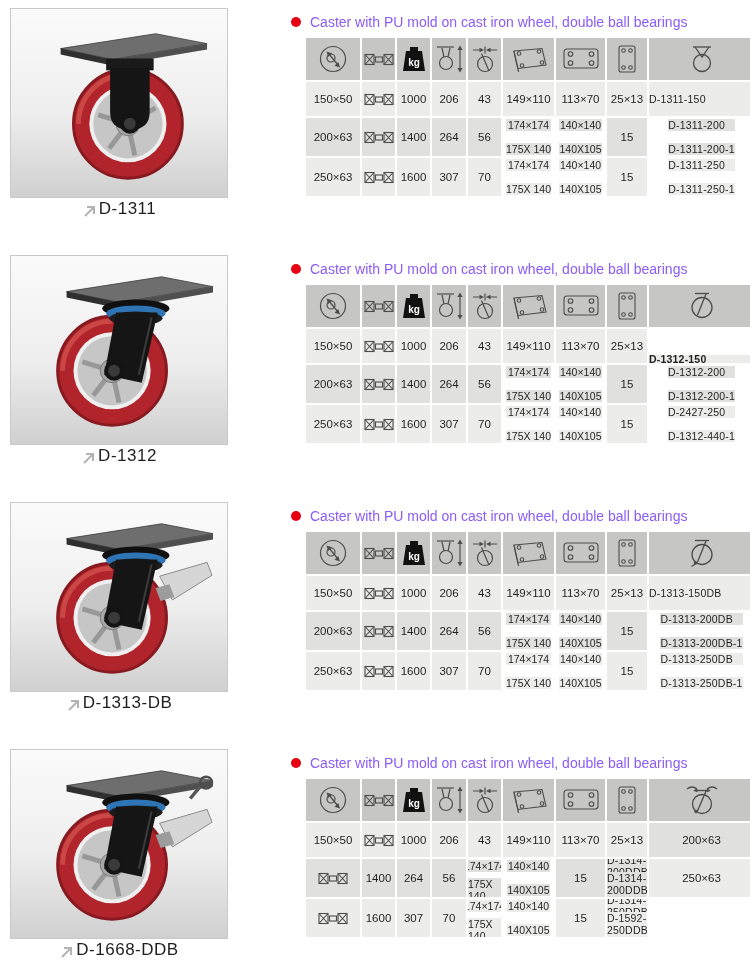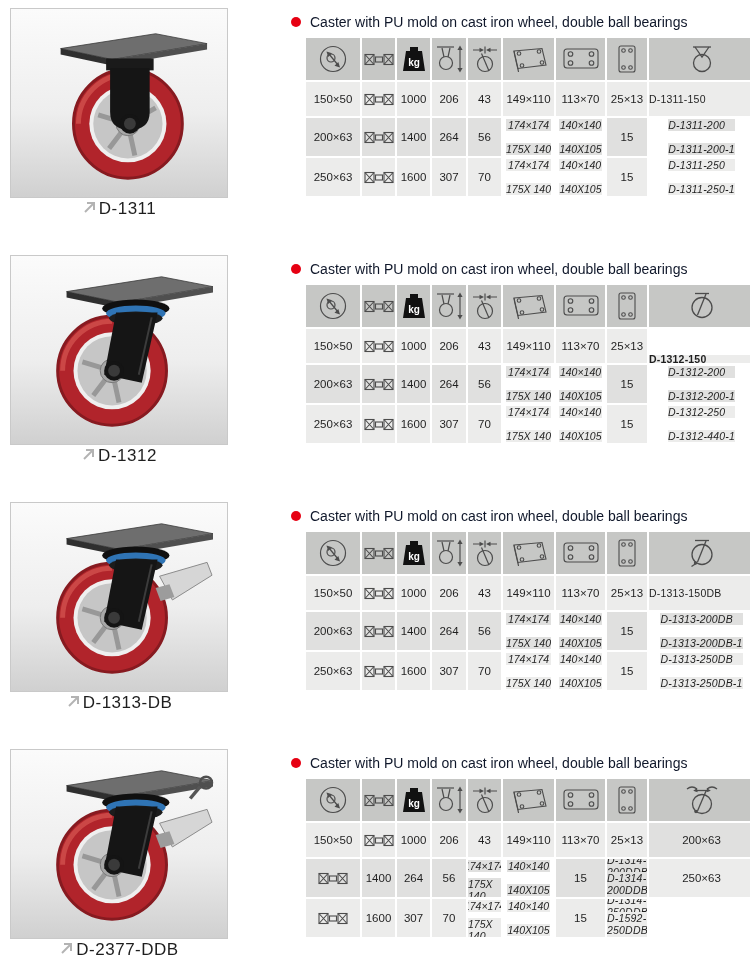--- a/index.html
+++ b/index.html
@@ -10,38 +10,38 @@
   }
   .product-section{position:absolute;left:0;width:750px;height:247px;}
   .photo{
     position:absolute;left:10px;top:2px;width:216px;height:188px;
     border:1px solid #c9c9c9;
     background:linear-gradient(180deg,#fbfbfb 0%,#eeeeee 55%,#d0d0d0 100%);
   }
   .photo svg{display:block;}
   .label-row{
     position:absolute;left:10px;top:193px;width:218px;height:20px;
-    display:flex;justify-content:center;align-items:flex-start;gap:1px;
+    display:flex;justify-content:center;align-items:flex-end;gap:1px;
     font-size:17px;color:#1e1e1e;letter-spacing:.5px;
   }
   .title-row{position:absolute;left:291px;top:8px;display:flex;align-items:center;gap:9px;}
   .bullet{width:10px;height:10px;border-radius:50%;background:var(--bullet,#e60012);flex:0 0 auto;}
-  .title-text{font-size:14px;color:#0f172a;}
+  .title-text{font-size:14px;color:#8b5cf6;}
   .spec-table{
     position:absolute;left:306px;top:32px;
     display:grid;
     grid-template-columns:54px 33px 33px 34px 33px 51px 49px 40px 105px;
     grid-template-rows:42px 34px 38px 38px;
     gap:2px;
   }
   .cell{display:flex;align-items:center;justify-content:center;font-size:11.5px;color:#1f1f1f;overflow:hidden;}
   .h{background:var(--header-bg,#c6c7c5);}
   .light{background:var(--row-light,#ececeb);}
   .dark{background:var(--row-dark,#e0e0df);}
-  .split{display:grid;grid-template-rows:1fr 1fr;gap:10px;background:#ffffff;padding:0;font-style:italic;}
+  .split{display:grid;grid-template-rows:1fr 1fr;gap:10px;background:#ffffff;padding:0;}
   .subcell{display:flex;align-items:center;justify-content:center;font-size:10.5px;overflow:hidden;}
   .model-cell{justify-content:flex-start;font-size:10.5px;letter-spacing:.2px;}
   .bold{font-weight:bold;margin-top:26px;}
   .icon{line-height:0;display:inline-block;}
 </style>
 </head>
 <body>
 
 <div id="page">
   <section class="product-section" style="top: 6px;">
@@ -462,21 +462,21 @@
         <div class="cell split">
           <div class="subcell light">174×174</div>
           <div class="subcell light">175X 140</div>
         </div>
         <div class="cell split">
           <div class="subcell light">140×140</div>
           <div class="subcell light">140X105</div>
         </div>
         <div class="cell light">15</div>
         <div class="cell split">
-          <div class="subcell model-cell light">D-1312-250</div>
+          <div class="subcell model-cell light">D-2427-250</div>
           <div class="subcell model-cell light">D-1312-440-1</div>
         </div>
       </div>
   </section>
 
   <section class="product-section" style="top: 500px;">
     <div class="photo">
         <svg width="216" height="188" viewBox="0 0 218 190">
           <g>
             <circle cx="102" cy="116" r="55" fill="#b1242b"></circle>
@@ -740,21 +740,21 @@
           </g>
         </svg>
       </div>
     <div class="label-row">
       <span class="icon"><svg width="16" height="16" viewBox="0 0 16 16">
             <g stroke="#b3b3b3" stroke-width="2" fill="none">
               <path d="M3,13 L11,5"></path>
               <path d="M5,4 h7 v7"></path>
             </g>
           </svg></span>
-      <span class="label-text">D-2377-DDB</span>
+      <span class="label-text">D-1668-DDB</span>
     </div>
     <div class="title-row">
       <span class="bullet"></span>
       <span class="title-text">Caster with PU mold on cast iron wheel, double ball bearings</span>
     </div>
     <div class="spec-table">
         <div class="cell h">
           <span class="icon"><svg width="32" height="32" viewBox="0 0 32 32">
               <g fill="none" stroke="#4c4c4c" stroke-width="1.2">
                 <circle cx="16" cy="16" r="12.5"></circle>

